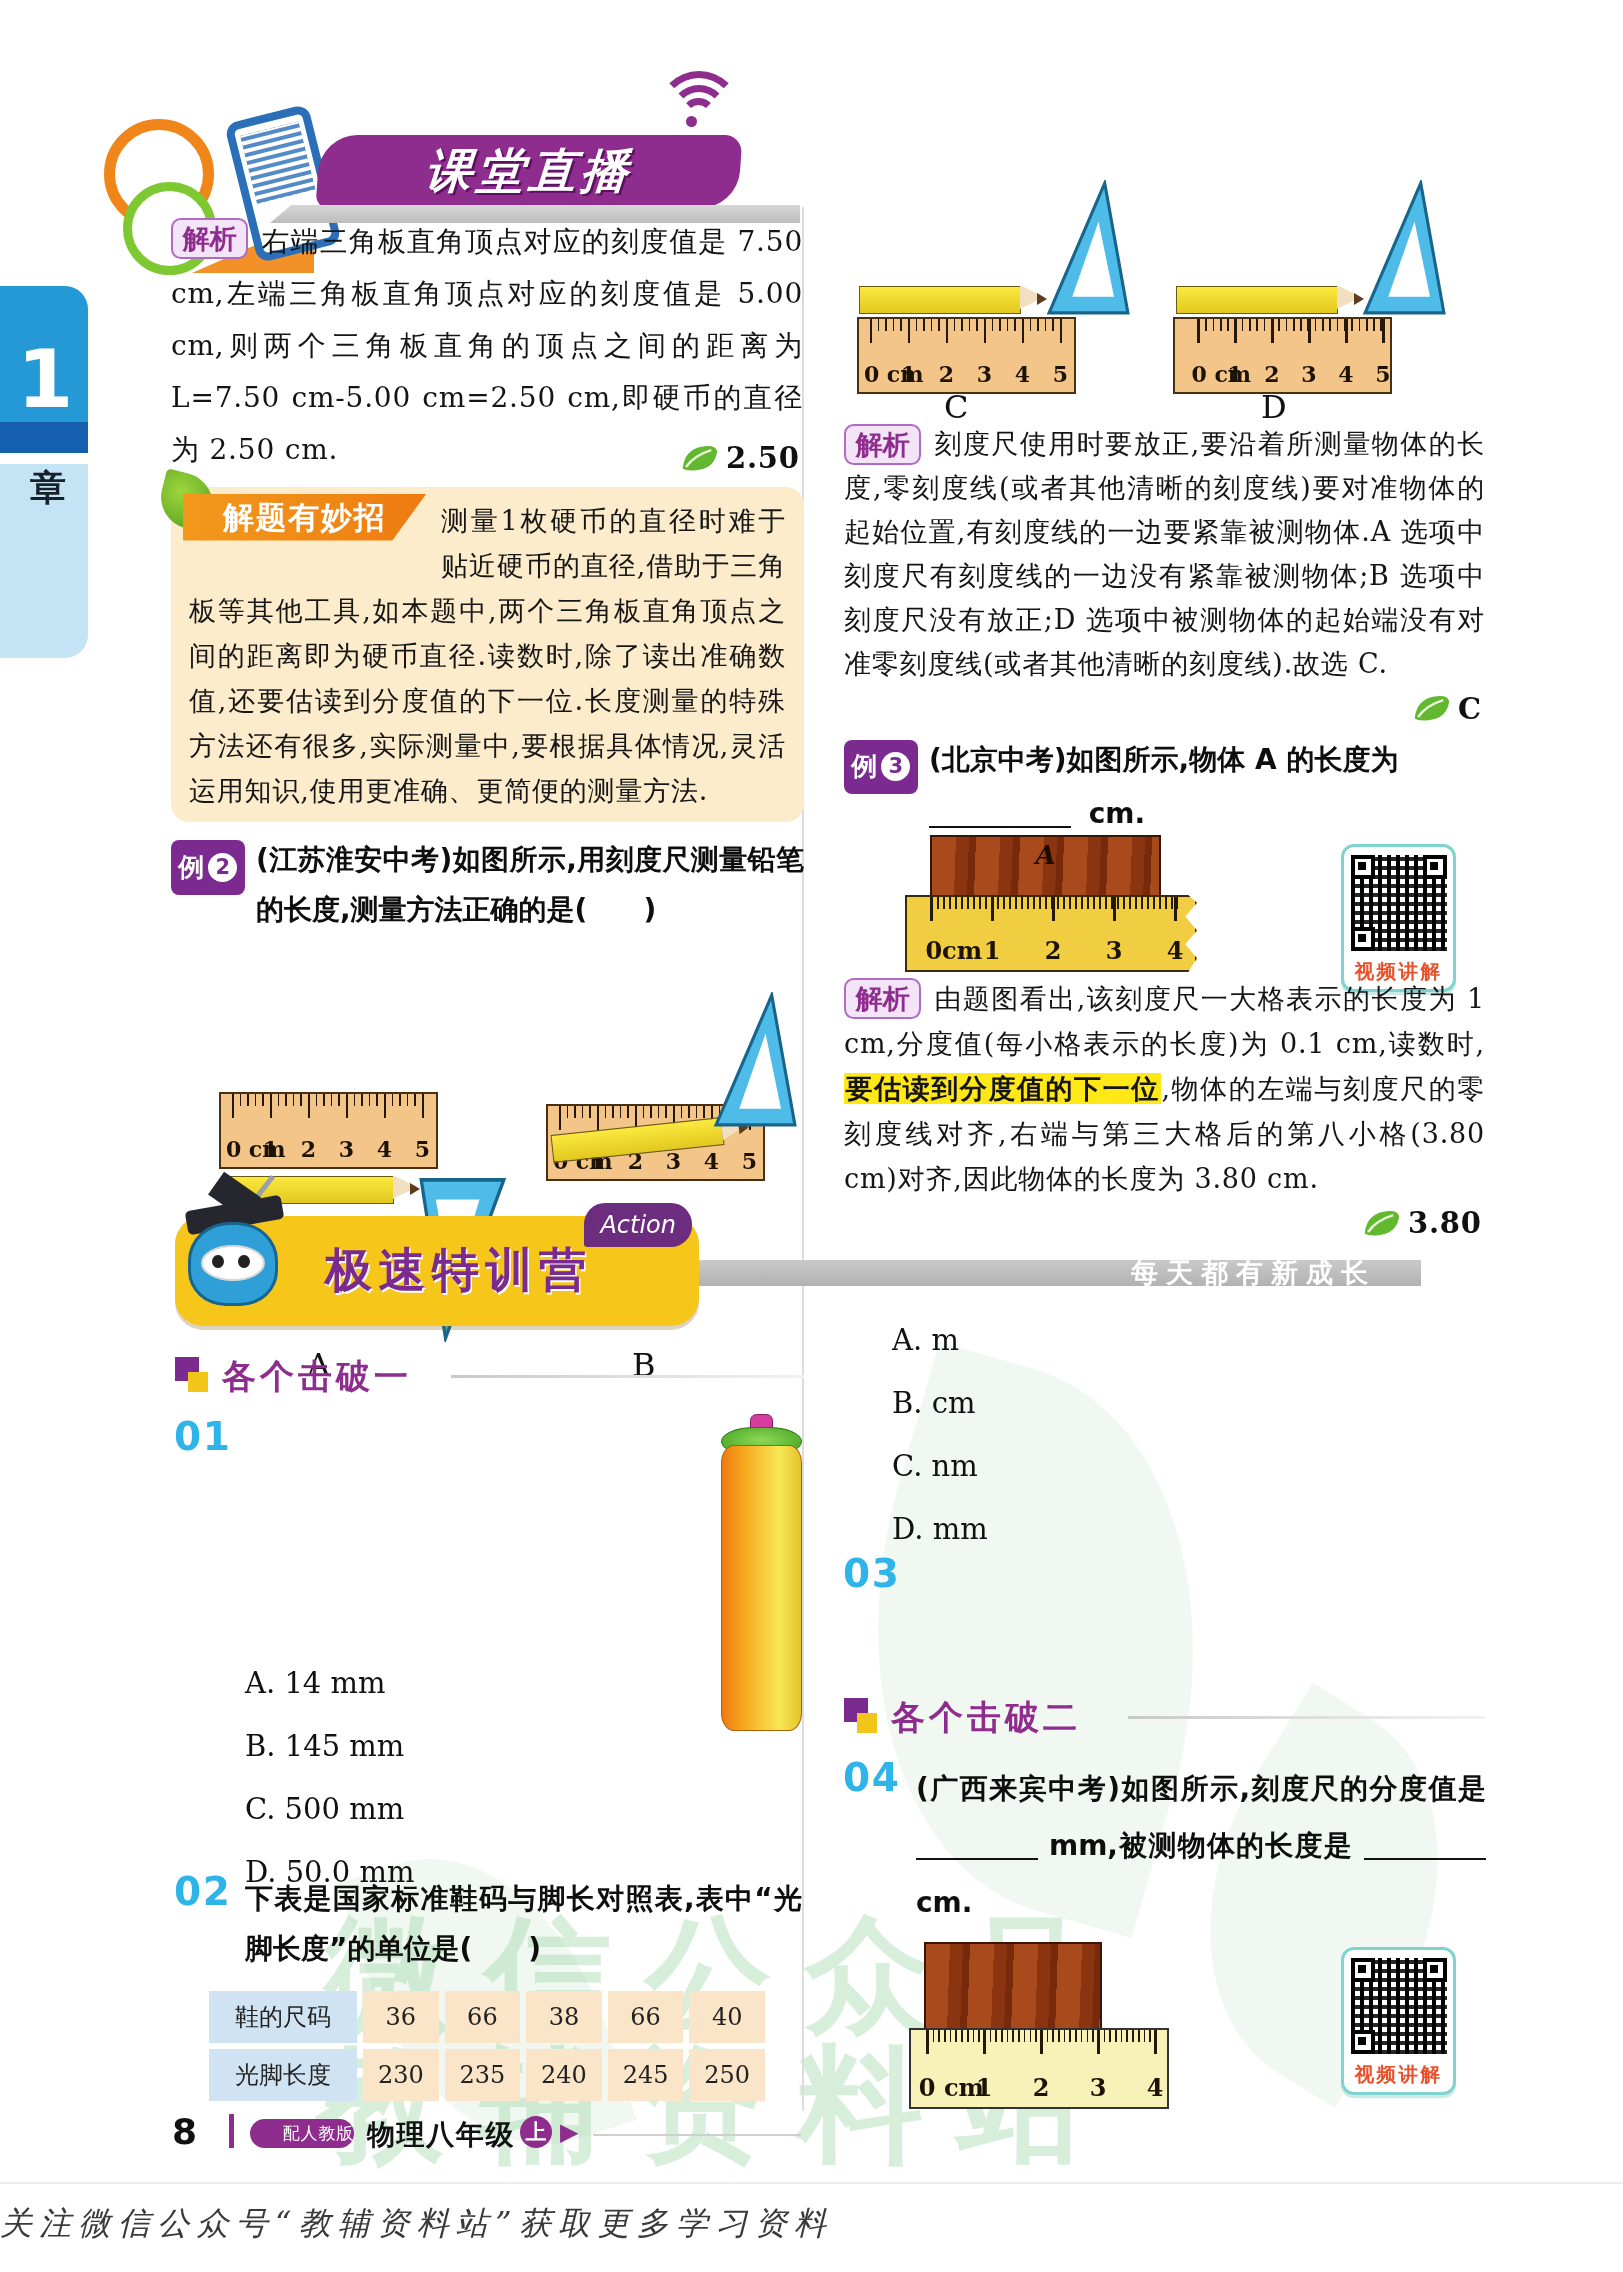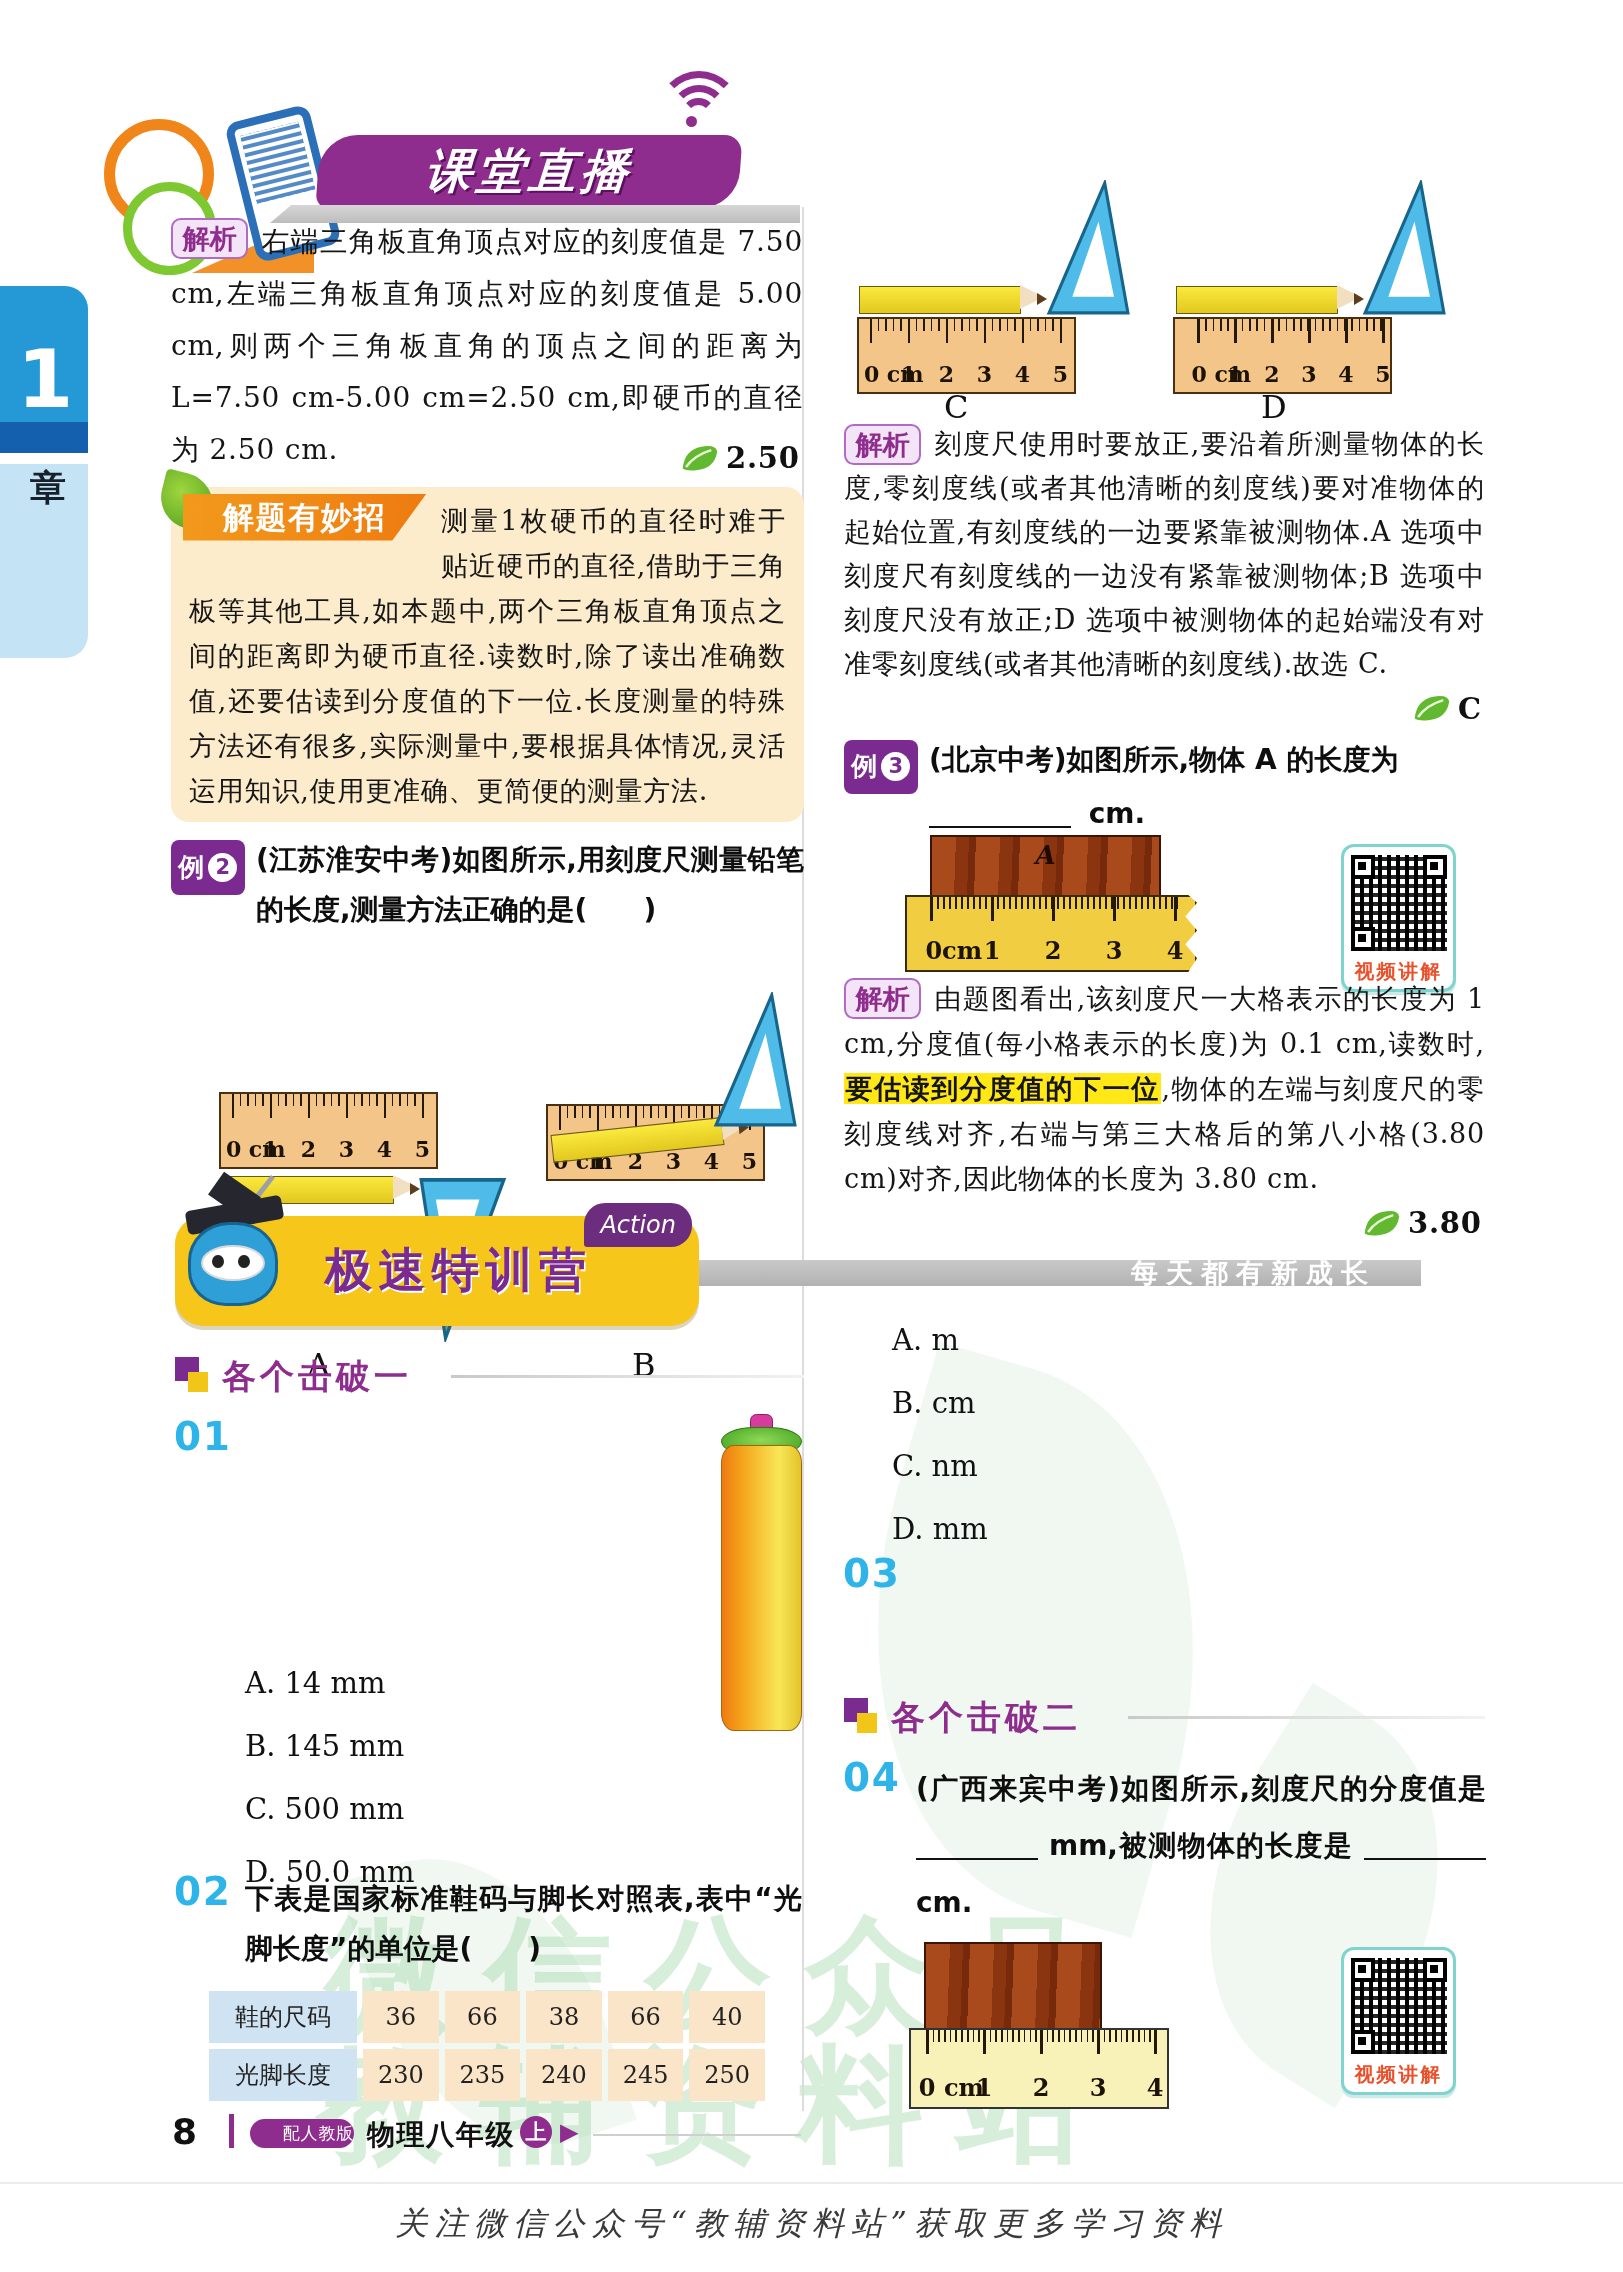--- a/index.html
+++ b/index.html
@@ -169,21 +169,21 @@
   .pgnum{position:absolute;left:172px;top:2111px;font-size:36px;font-weight:bold;color:#111}
   .pgbar{position:absolute;left:229px;top:2114px;width:4.9px;height:34px;background:#8e2d8e}
   .pgpill{position:absolute;left:250px;top:2119px;width:104px;height:29px;background:#8e2d8e;border-radius:14.6px;
         color:#fff;font-size:17px;text-align:right;line-height:29px;letter-spacing:0.8px}
   .pgtitle{position:absolute;left:367px;top:2116px;font-size:28px;font-weight:bold;color:#111;letter-spacing:1.6px}
   .pgvol{position:absolute;left:520px;top:2116px;width:32px;height:32px;background:#8e2d8e;border-radius:50%;
         color:#fff;font-size:21px;font-weight:bold;text-align:center;line-height:32px}
   .pgarrow{position:absolute;left:560px;top:2118px;color:#8e2d8e;font-size:24px}
   .pgline{position:absolute;left:593px;top:2134px;width:208px;height:2.4px;background:#cfcfcf}
   .botline{position:absolute;left:0;top:2182px;width:1624px;height:2.4px;background:#ececec}
-  .botnote{position:absolute;left:0;top:2202px;width:1624px;text-align:center;color:#3a3a3a;
+  .botnote{position:absolute;left:0;top:2202px;width:1624px;text-align:left;color:#3a3a3a;
         font-family:"DejaVu Serif","Liberation Serif",serif;font-style:italic;font-size:32px;letter-spacing:7.3px}
 
   .divider{position:absolute;left:802px;top:207px;width:2.4px;height:1904px;background:#dcdcdc}
 </style>
 </head>
 <body>
 
 <div class="page">
 
   <div class="leaf-bg" style="left:861px;top:1380px;width:349px;height:520px;border-radius:0 72% 0 72%;transform:rotate(16deg)"></div>

